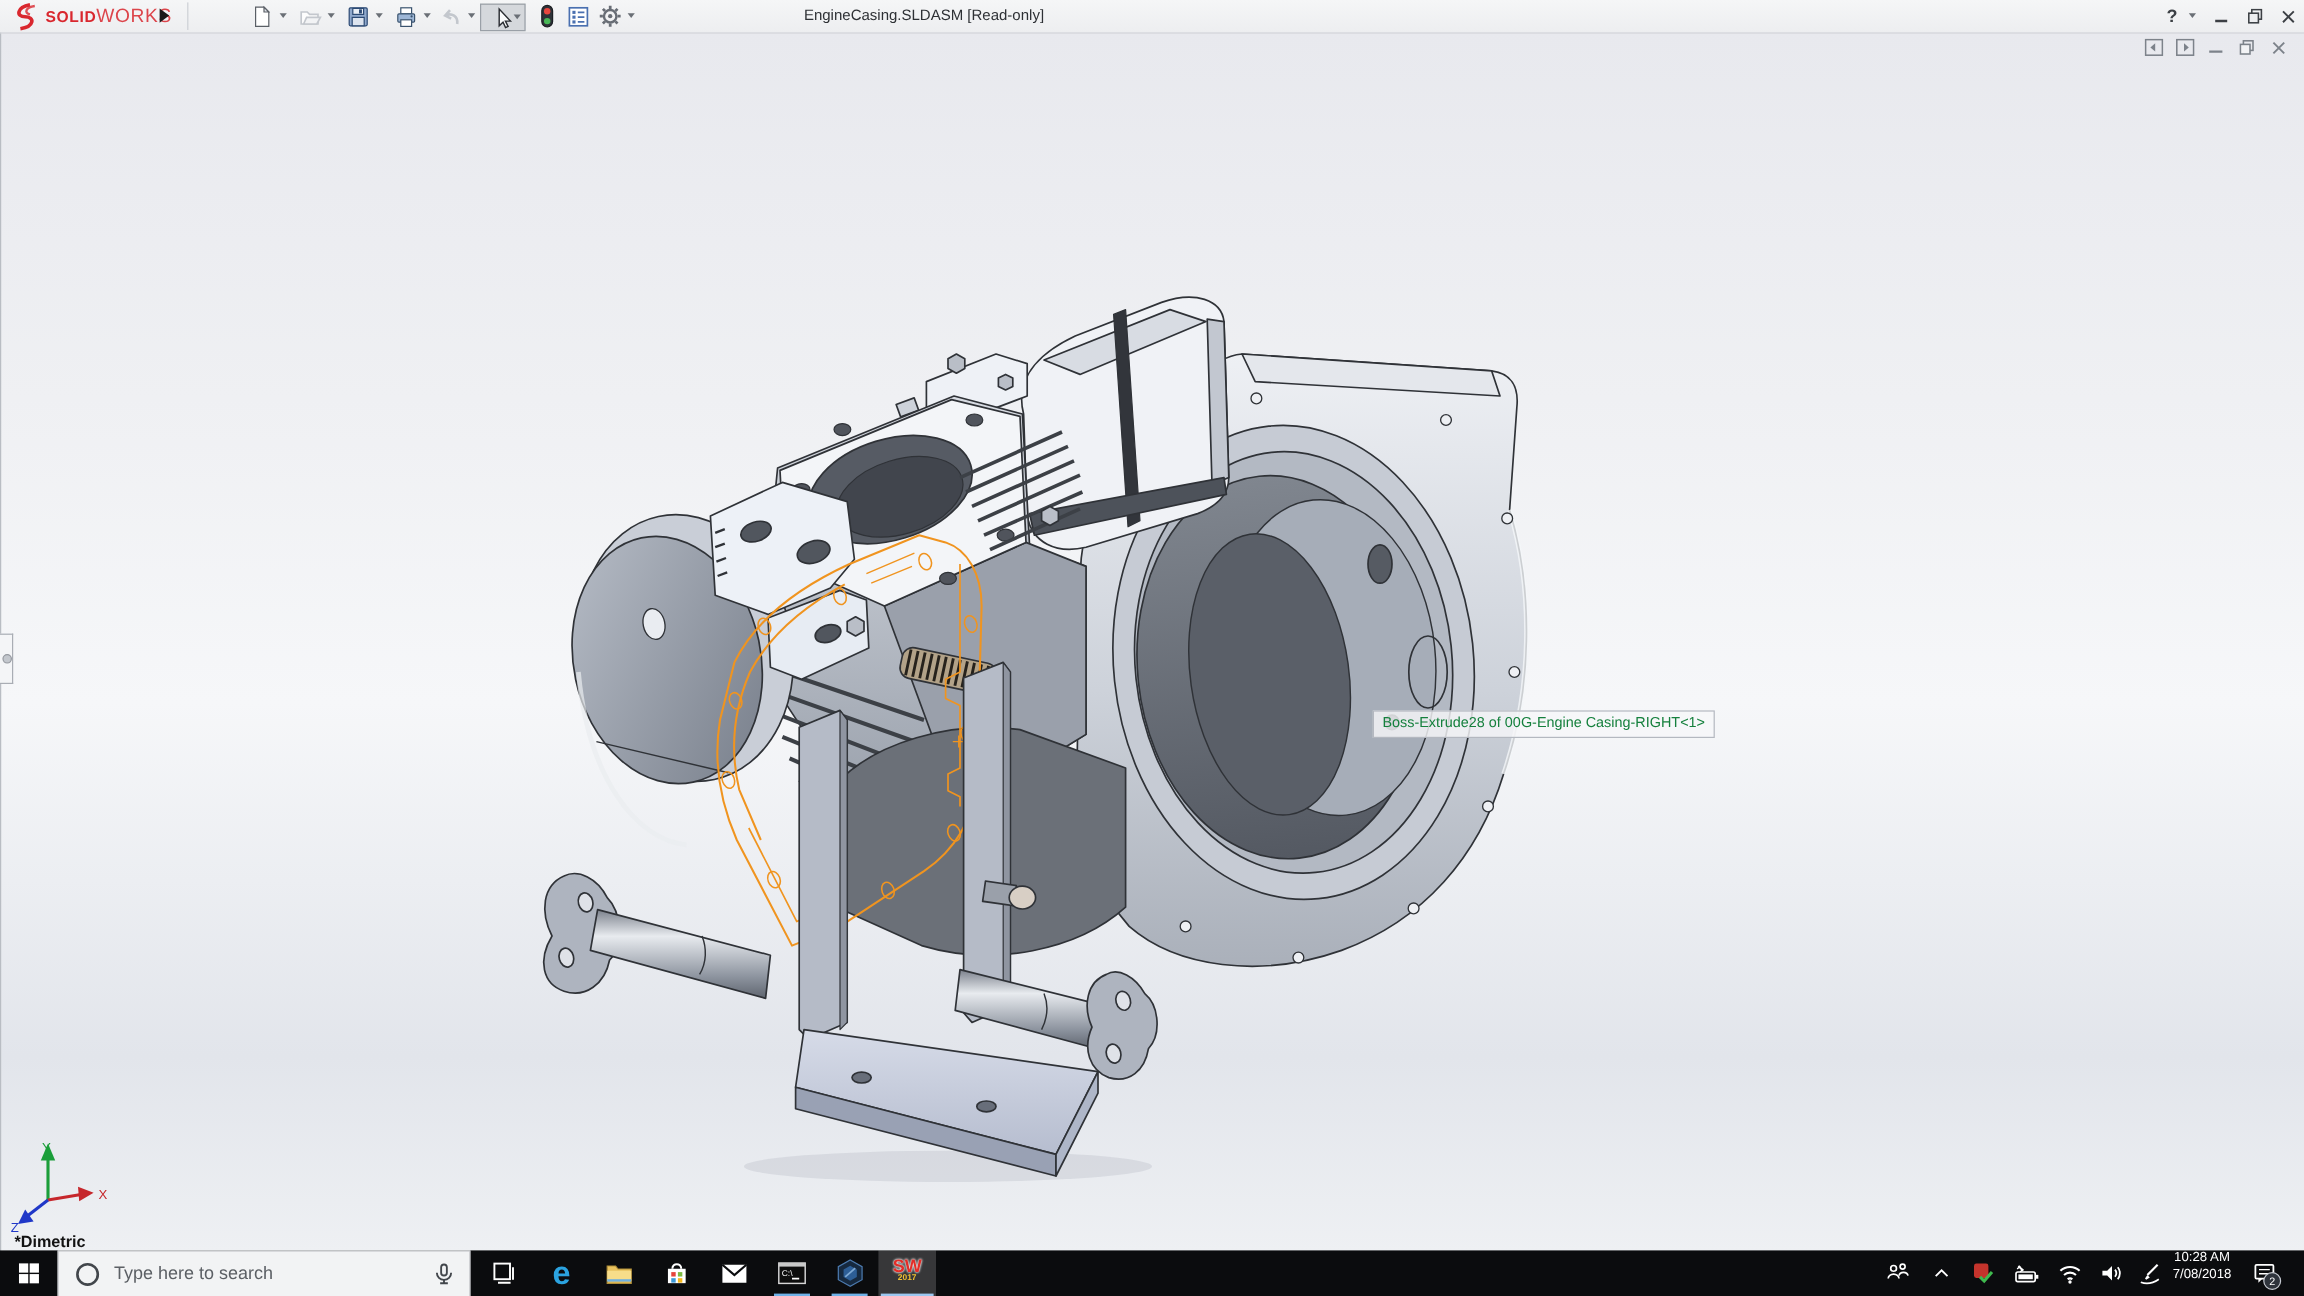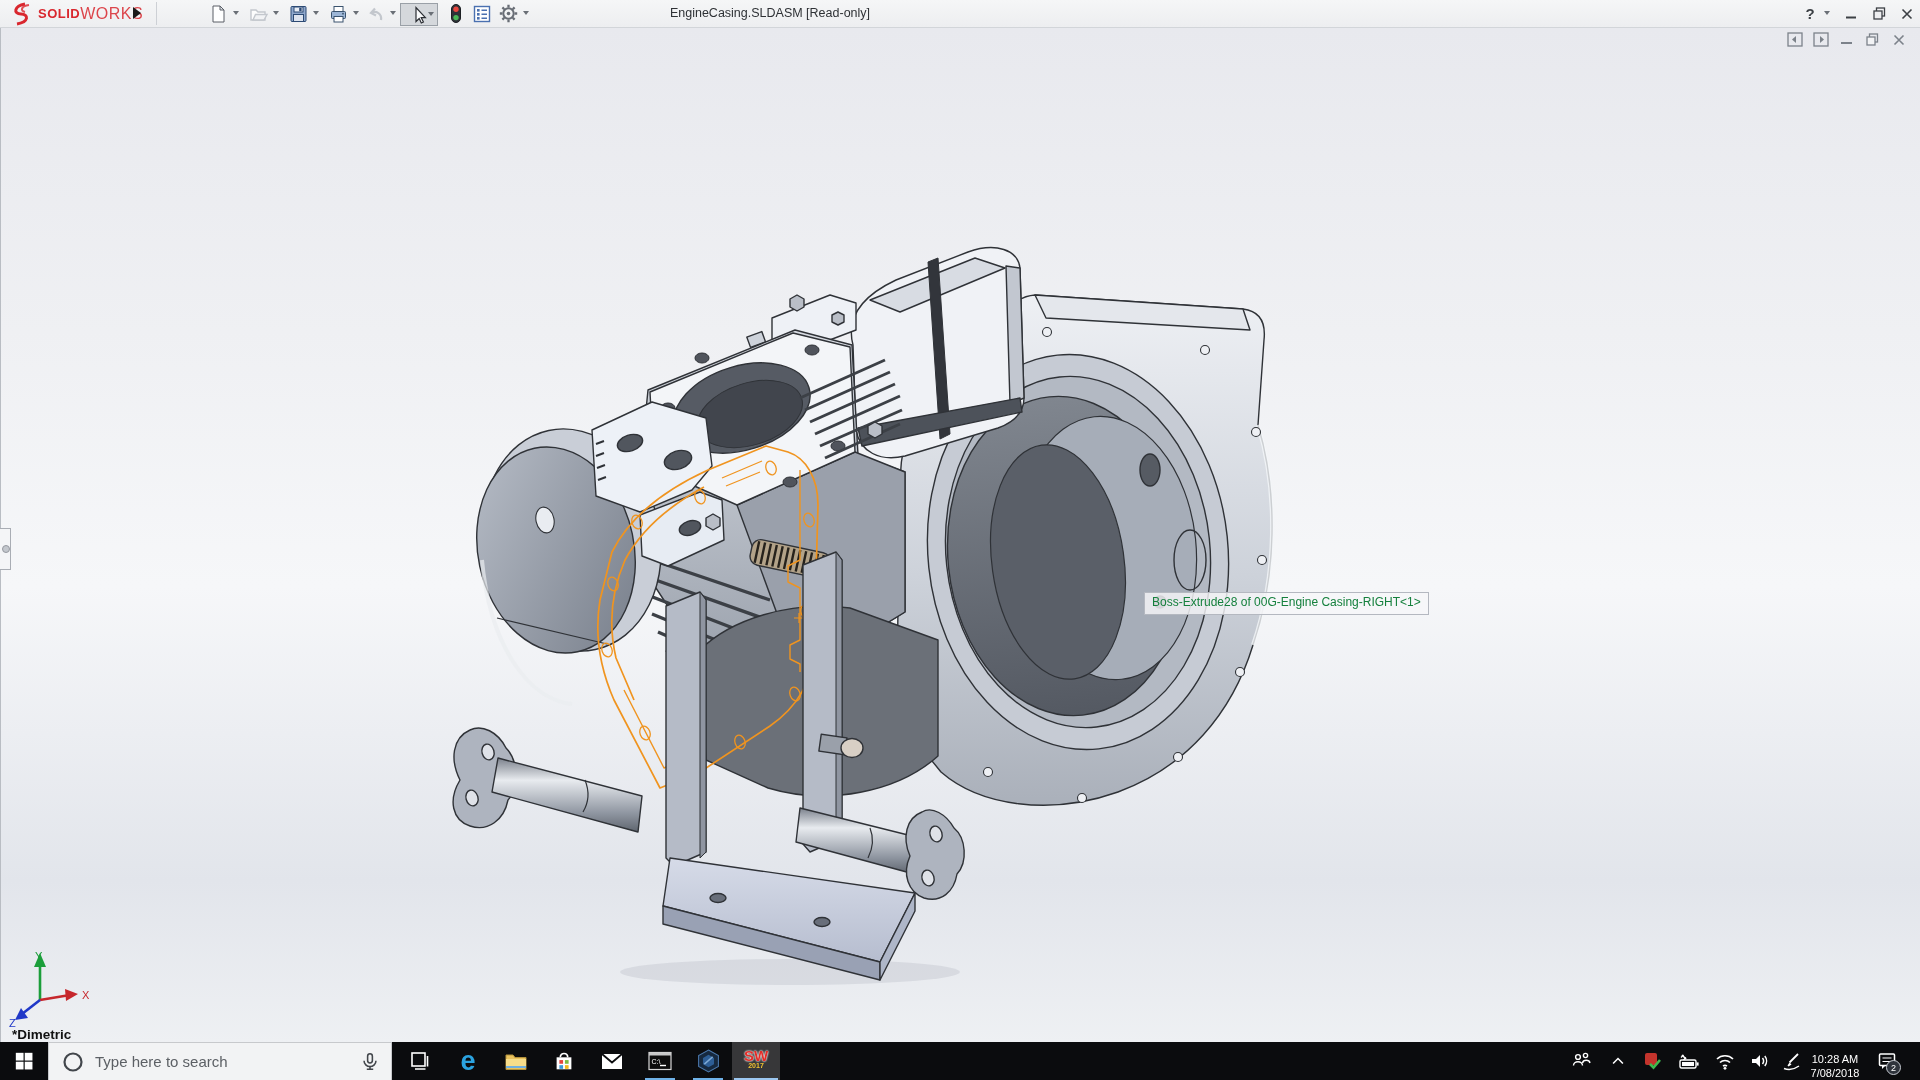--- a/index.html
+++ b/index.html
@@ -44,21 +44,21 @@
   #searchbox .ph{font-size:15px;color:#5c6065;margin-left:10px;flex:1;}
   .tb-app{position:absolute;top:0;width:48px;height:38px;display:flex;align-items:center;justify-content:center;}
   .tb-app .ul{position:absolute;bottom:0;left:9px;width:30px;height:2.5px;background:#6fb2e8;}
   .tb-app.active{background:rgba(255,255,255,.18);}
   .tb-app.active .ul{left:2px;width:44px;background:#9cc7f0;}
   .sw-ic{display:flex;flex-direction:column;align-items:center;line-height:10px;}
   .sw-ic .sw{font-weight:bold;font-size:15px;color:#e22d28;text-shadow:0 0 2px #fff,0 0 2px #fff;}
   .sw-ic .yr{font-size:7px;font-weight:bold;color:#f2c230;}
   .tray{position:absolute;top:0;height:38px;display:flex;align-items:center;justify-content:center;}
   #clock{position:absolute;left:1800px;top:0;width:70px;height:38px;display:flex;flex-direction:column;
-    align-items:center;justify-content:flex-end;color:#fff;font-size:11px;line-height:13.5px;}
+    align-items:center;justify-content:flex-start;color:#fff;font-size:11px;line-height:13.5px;}
   #badge{position:absolute;left:1886px;top:1060px;width:13px;height:13px;border-radius:50%;z-index:55;
     background:#2f343c;border:1px solid #c7cbd2;color:#fff;font-size:9px;display:flex;
     align-items:center;justify-content:center;}
   text{font-family:"Liberation Sans",sans-serif;}
 </style>
 </head>
 <body>
 
 <div id="titlebar">
   <div id="brand">

